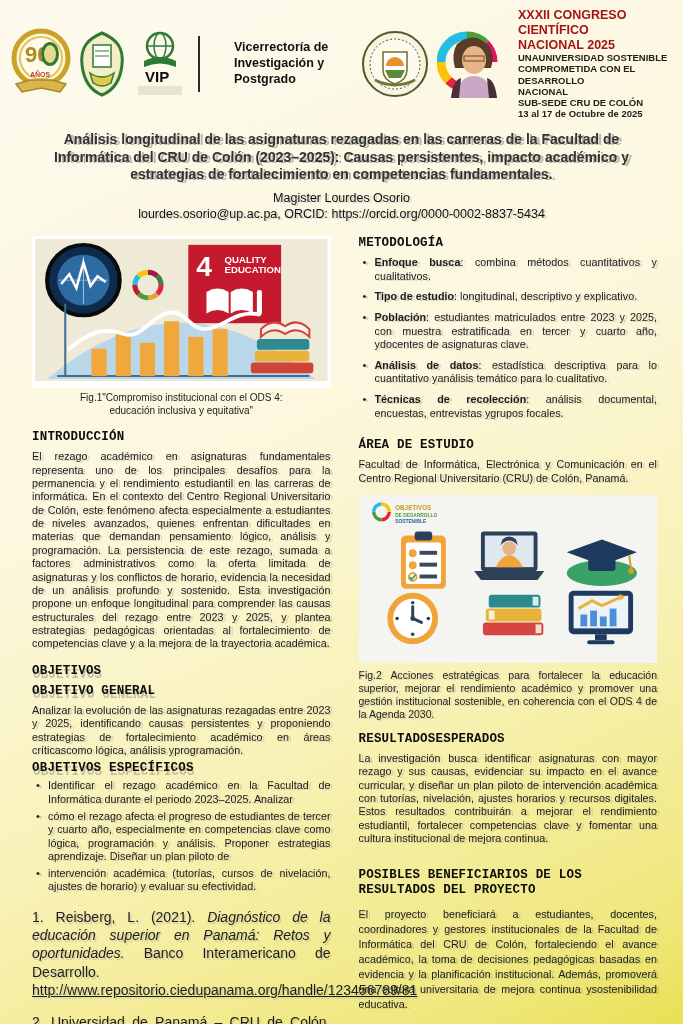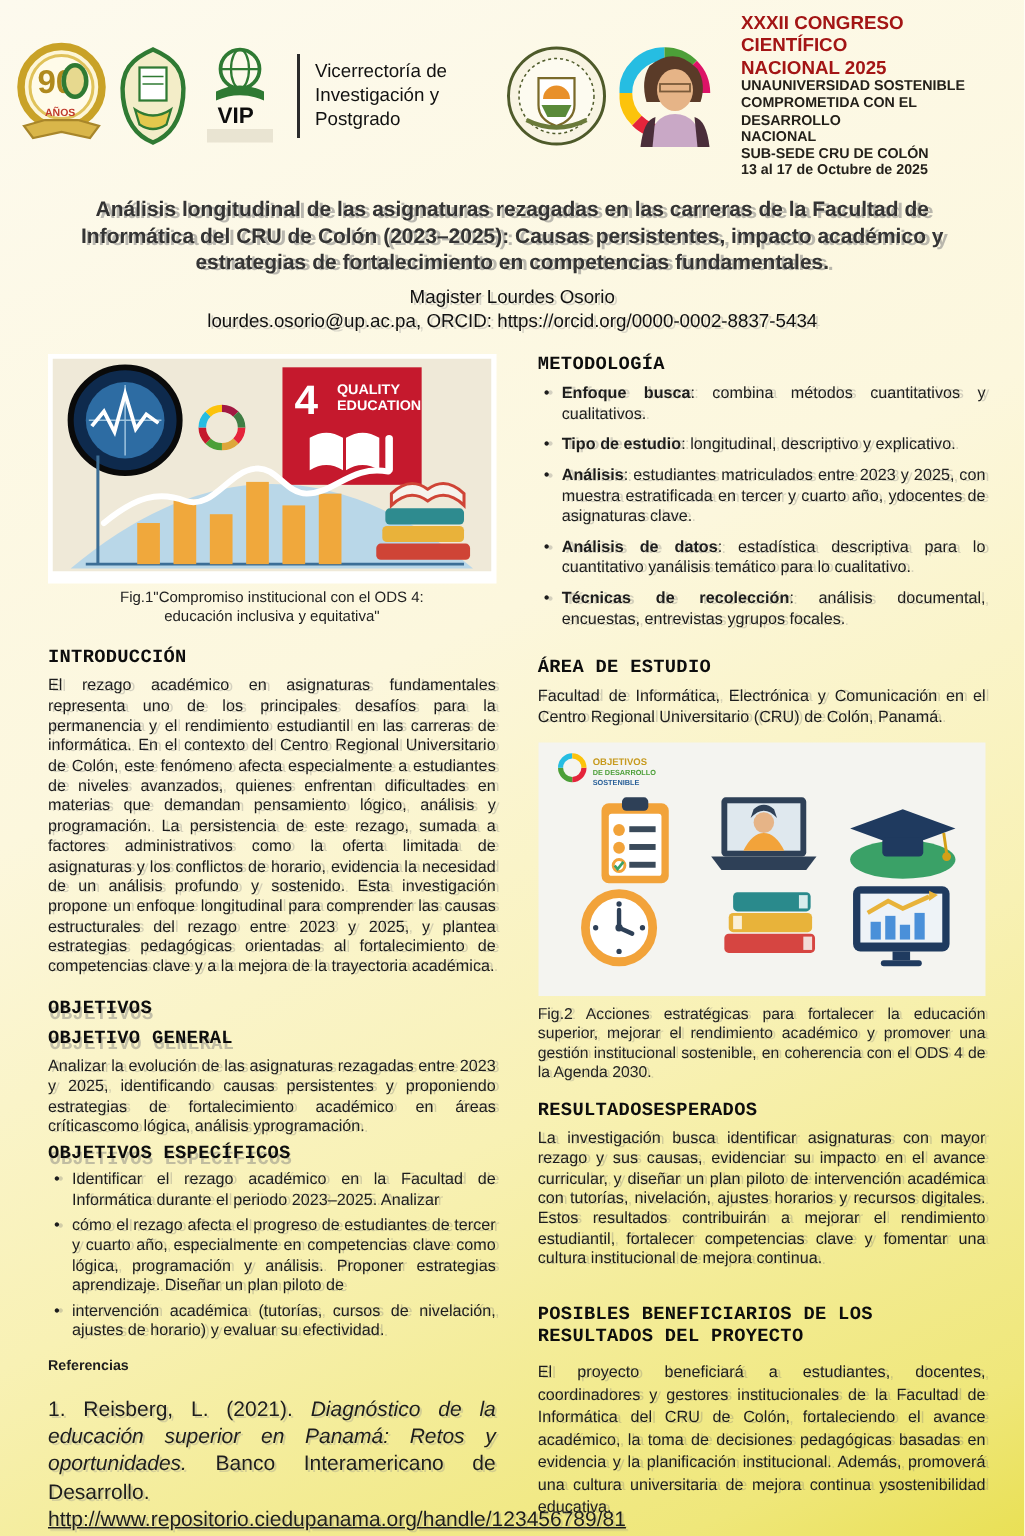--- a/index.html
+++ b/index.html
@@ -6,21 +6,21 @@
   .poster{
     position:relative; width:683px; height:1024px; overflow:hidden;
     font-family:"Liberation Sans","DejaVu Sans",sans-serif;
     color:#1d1d1d;
     background:linear-gradient(155deg,#fdfaee 0%,#fcf7dd 42%,#f8f1b4 68%,#efe77a 92%,#e9e055 100%);
   }
   
   .hdr{display:flex;align-items:center;gap:7px;padding:8px 8px 4px 10px;}
   .hdr-left{display:flex;align-items:center;gap:6px;}
   .divider{width:2px;height:56px;background:#2b2b2b;margin:0 4px;}
-  .vicerr{font-size:12.5px;font-weight:400;line-height:1.25;color:#111;width:118px;}
+  .vicerr{font-size:12.5px;font-weight:700;line-height:1.25;color:#111;width:118px;margin-left:24px;}
   .hdr-center{display:flex;align-items:center;gap:8px;margin-left:2px;}
   .congress{margin-left:auto;text-align:left;width:192px;line-height:1.18;padding-right:4px;}
   .congress .c1{font-size:12.5px;font-weight:700;color:#a31515;}
   .congress .c2{font-size:9.5px;font-weight:700;color:#23201a;}
   .congress .c3{font-size:9.5px;font-weight:700;color:#23201a;}
   
   .title{
     margin:8px 34px 0 34px;text-align:center;
     font-size:14px;font-weight:700;color:#343434;line-height:1.22;
     text-shadow:3px 1px 0 rgba(130,130,130,0.55);
@@ -210,31 +210,30 @@
       <h3 class="sec ghosted" style="margin-top:6px">OBJETIVO GENERAL</h3>
       <p class="body">Analizar la evolución de las asignaturas rezagadas entre 2023 y 2025, identificando causas persistentes y proponiendo estrategias de fortalecimiento académico en áreas críticascomo lógica, análisis yprogramación.</p>
 
       <h3 class="sec ghosted" style="margin-top:4px;margin-bottom:4px">OBJETIVOS ESPECÍFICOS</h3>
       <ul class="blt">
         <li>Identificar el  rezago académico en la Facultad de Informática durante el periodo 2023–2025. Analizar</li>
         <li>cómo el rezago afecta el progreso de estudiantes de tercer y cuarto año, especialmente en competencias clave como lógica, programación y análisis. Proponer estrategias aprendizaje. Diseñar un plan piloto de</li>
         <li>intervención académica (tutorías, cursos de nivelación, ajustes de horario) y evaluar su efectividad.</li>
       </ul>
 
-      <div class="refs-h">Referencias</div>
       <p class="refs"><span>1. Reisberg, L. (2021). </span><i>Diagnóstico de la educación superior en Panamá: Retos y oportunidades.</i><span> Banco Interamericano de Desarrollo. </span><a>http://www.repositorio.ciedupanama.org/handle/123456789/81</a></p>
       <p class="refs"><span>2. Universidad de Panamá – CRU de Colón. (2025). </span><i>Boletín comparativo académico 2023–2025.</i></p>
     </div>
 
     <div class="col">
       <h3 class="sec" style="margin-top:4px">METODOLOGÍA</h3>
       <ul class="blt">
         <li><b>Enfoque busca</b><span>: combina métodos cuantitativos y cualitativos.</span></li>
         <li style="margin-top:7px"><b>Tipo de estudio</b><span>: longitudinal, descriptivo y explicativo.</span></li>
-        <li style="margin-top:7px"><b>Análisis</b><span>: estudiantes matriculados entre 2023 y 2025, con muestra estratificada en tercer y cuarto año, ydocentes de asignaturas clave.</span></li>
+        <li style="margin-top:7px"><b>Población</b><span>: estudiantes matriculados entre 2023 y 2025, con muestra estratificada en tercer y cuarto año, ydocentes de asignaturas clave.</span></li>
         <li style="margin-top:7px"><b>Análisis de datos</b><span>: estadística descriptiva para lo cuantitativo yanálisis temático para lo cualitativo.</span></li>
         <li style="margin-top:7px"><b>Técnicas de recolección</b><span>: análisis documental, encuestas, entrevistas ygrupos focales.</span></li>
       </ul>
 
       <h3 class="sec area-h" style="margin-top:18px">ÁREA DE ESTUDIO</h3>
       <p class="body area-p">Facultad de Informática, Electrónica y Comunicación en el Centro Regional Universitario (CRU) de Colón, Panamá.</p>
 
       <div class="figbox" style="background:#f4f4f0;margin-top:10px">
         <svg width="100%" height="158" viewBox="0 0 300 160" preserveAspectRatio="none">
           <rect width="300" height="160" fill="#f4f4f0"></rect>

